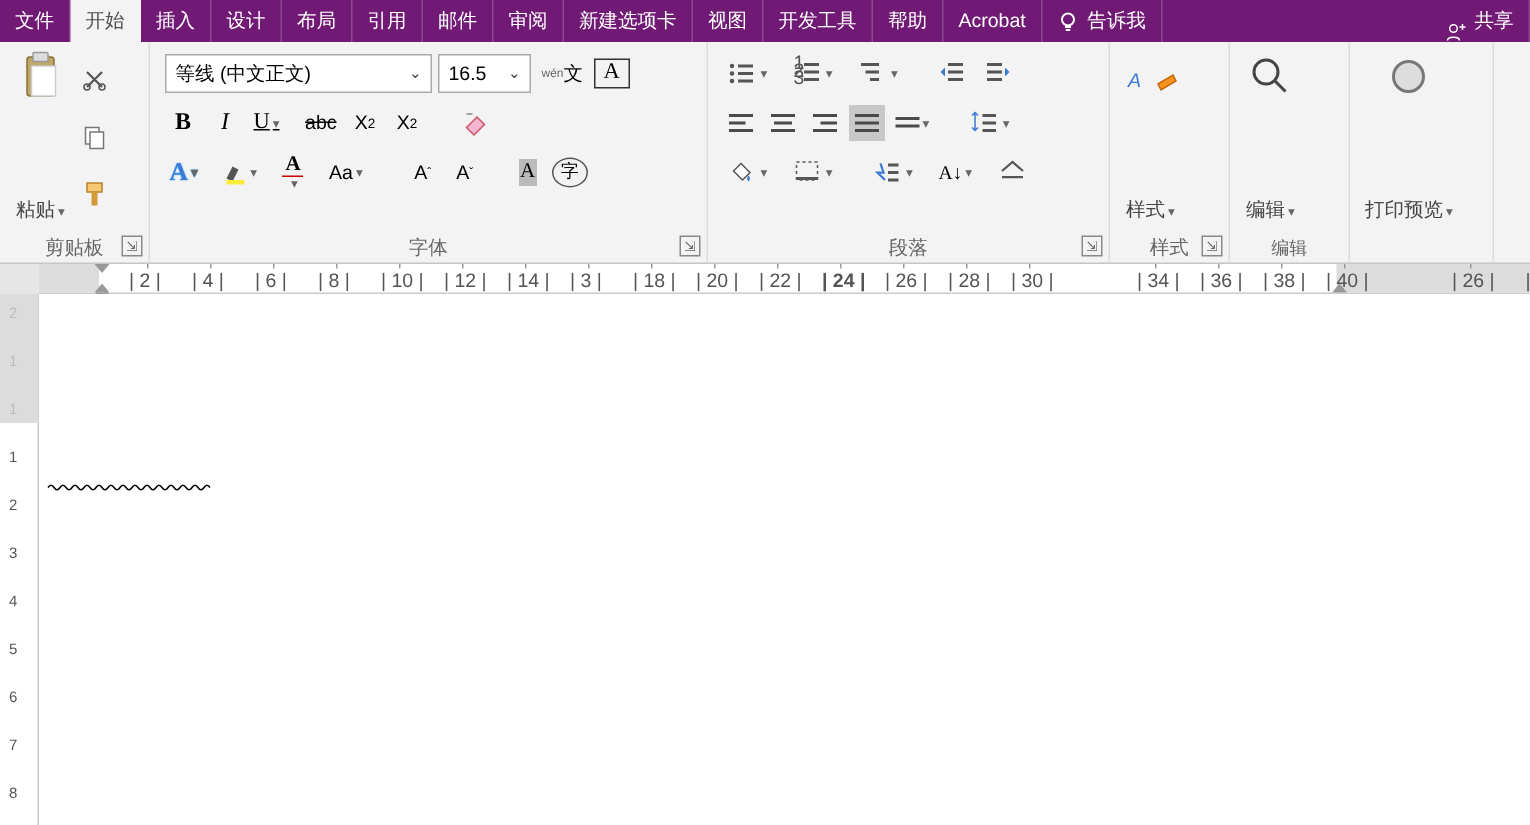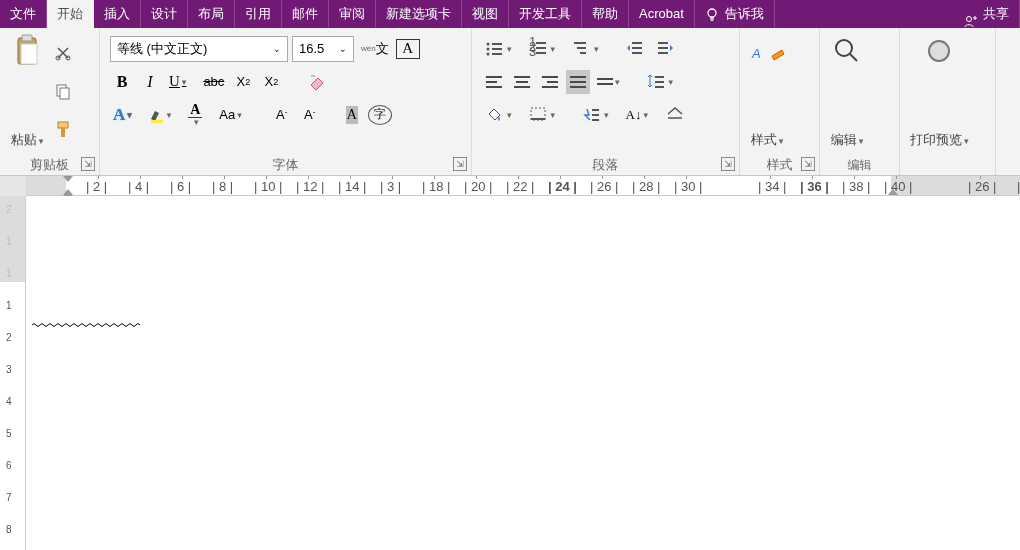--- a/index.html
+++ b/index.html
@@ -390,21 +390,21 @@
     <div class="tick" style="left: 354px;">| 3 |</div>
     <div class="tick" style="left: 396px;">| 18 |</div>
     <div class="tick" style="left: 438px;">| 20 |</div>
     <div class="tick" style="left: 480px;">| 22 |</div>
     <div class="tick" style="left: 522px; font-weight: bold;">| 24 |</div>
     <div class="tick" style="left: 564px;">| 26 |</div>
     <div class="tick" style="left: 606px;">| 28 |</div>
     <div class="tick" style="left: 648px;">| 30 |</div>
     <div class="tick" style="left: 690px; margin-top: 34px;">| 32 |</div>
     <div class="tick" style="left: 732px;">| 34 |</div>
-    <div class="tick" style="left: 774px; font-weight: bold;">| 36 |</div>
+    <div class="tick" style="left: 774px;">| 36 |</div>
     <div class="tick" style="left: 816px;">| 38 |</div>
     <div class="tick" style="left: 858px; text-align: right;">| 40 |</div>
     <div class="tick" style="left: 943px; margin-left: 48px;">| 42 |</div>
     <div class="tick" style="left: 942px;">| 26 |</div>
   </div>
 
 <div class="sheet-area">
   <div class="ruler-v">
     <div class="ruler-shade" style="left:0;top:0;width:100%;height:86px;background:#dcdcdc"></div>
   <div class="vt dim" style="top: 8px;">2</div>

